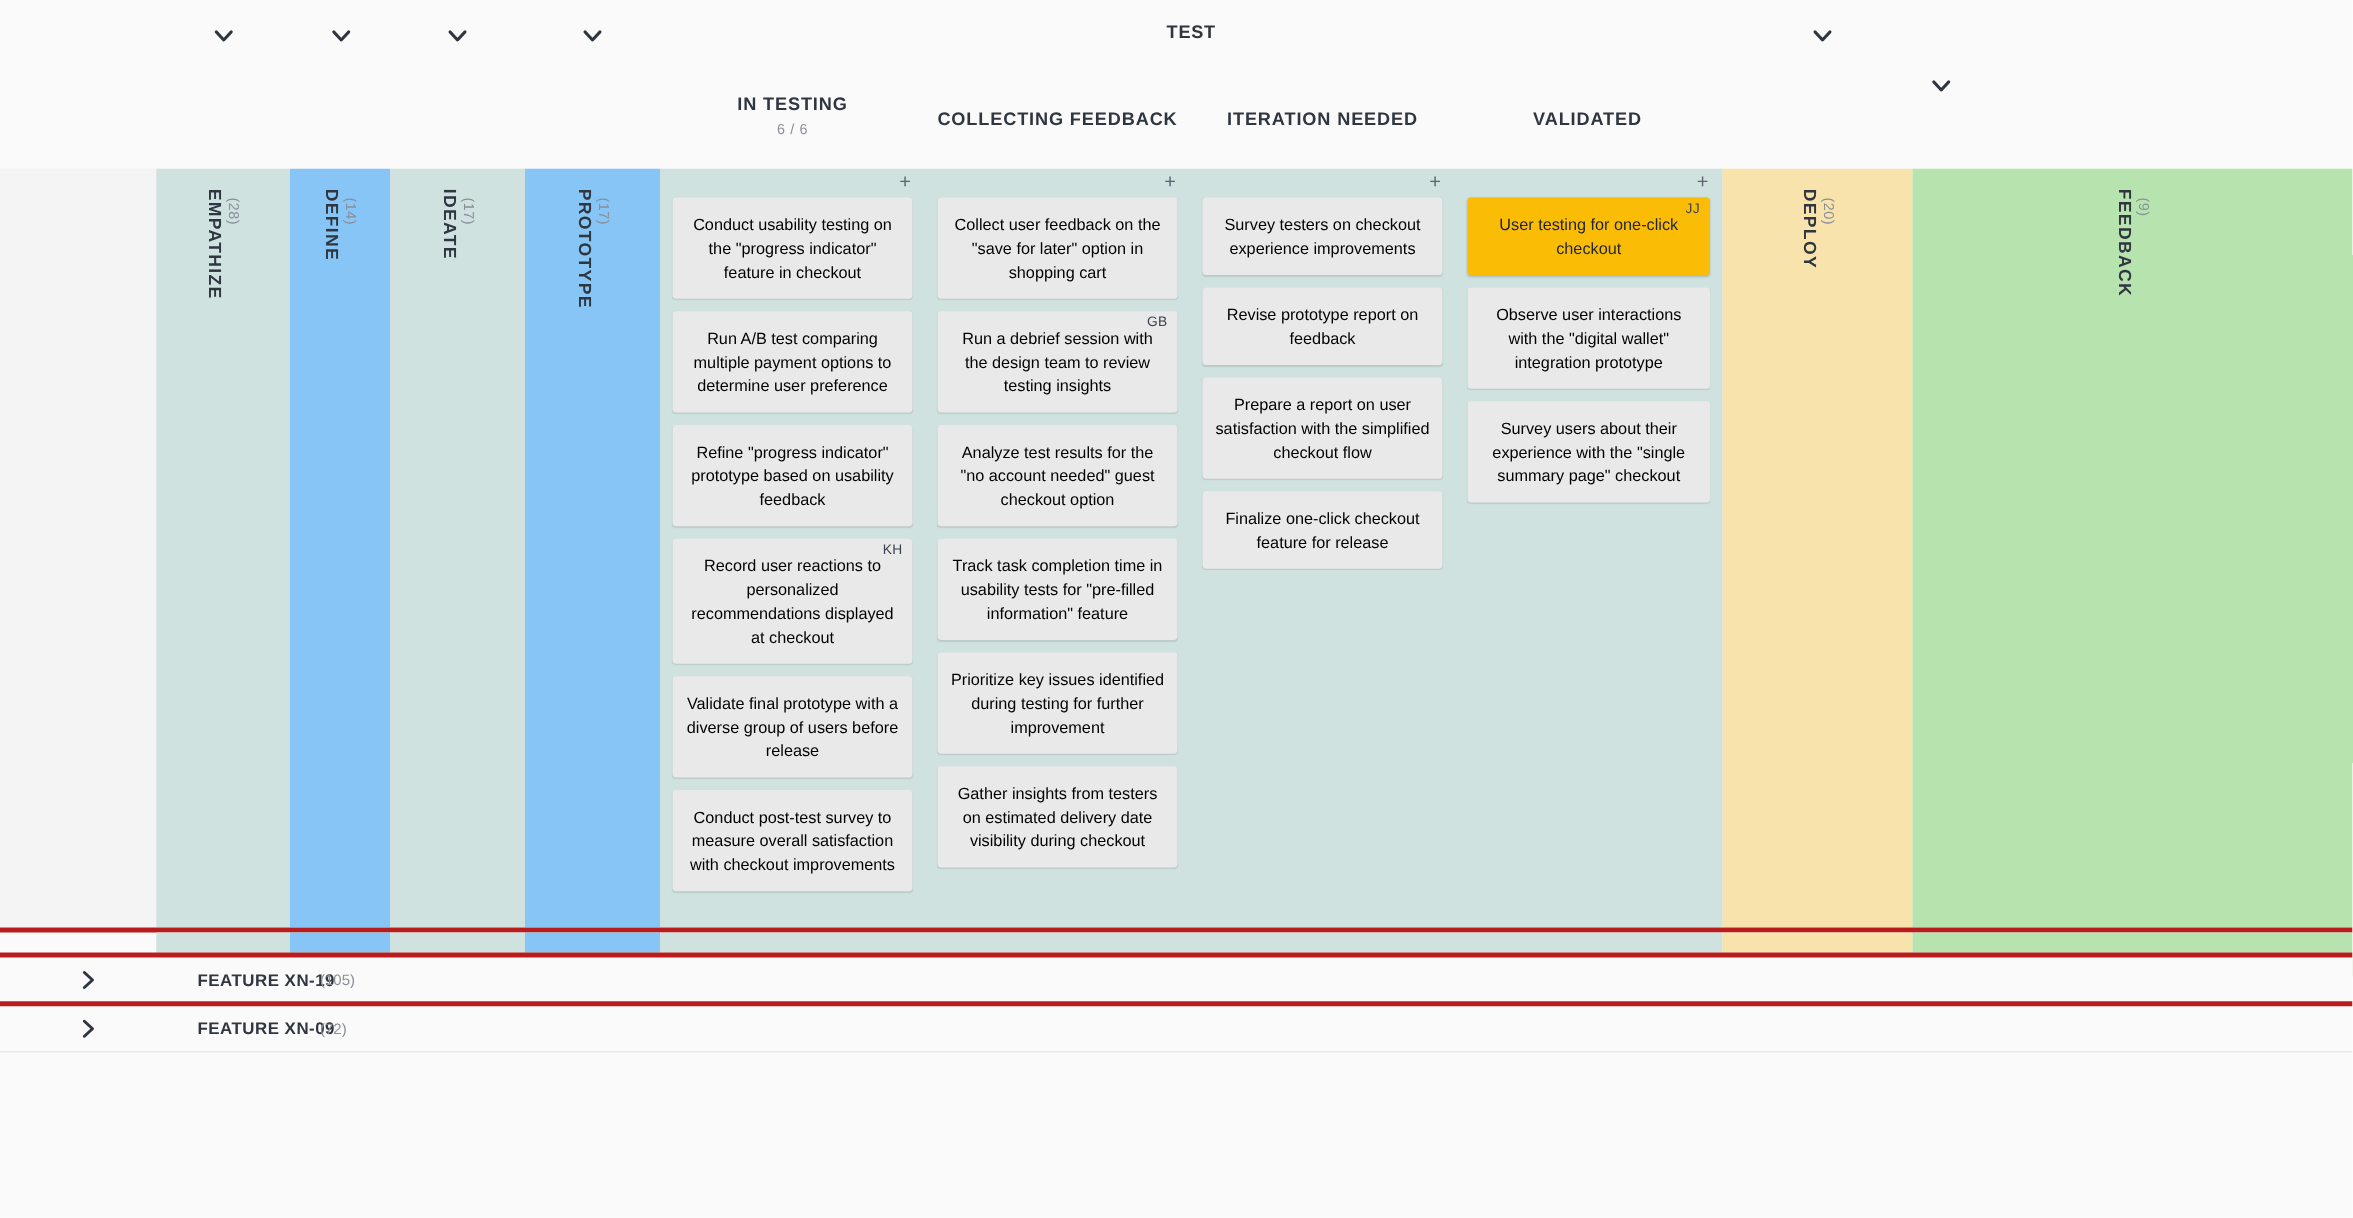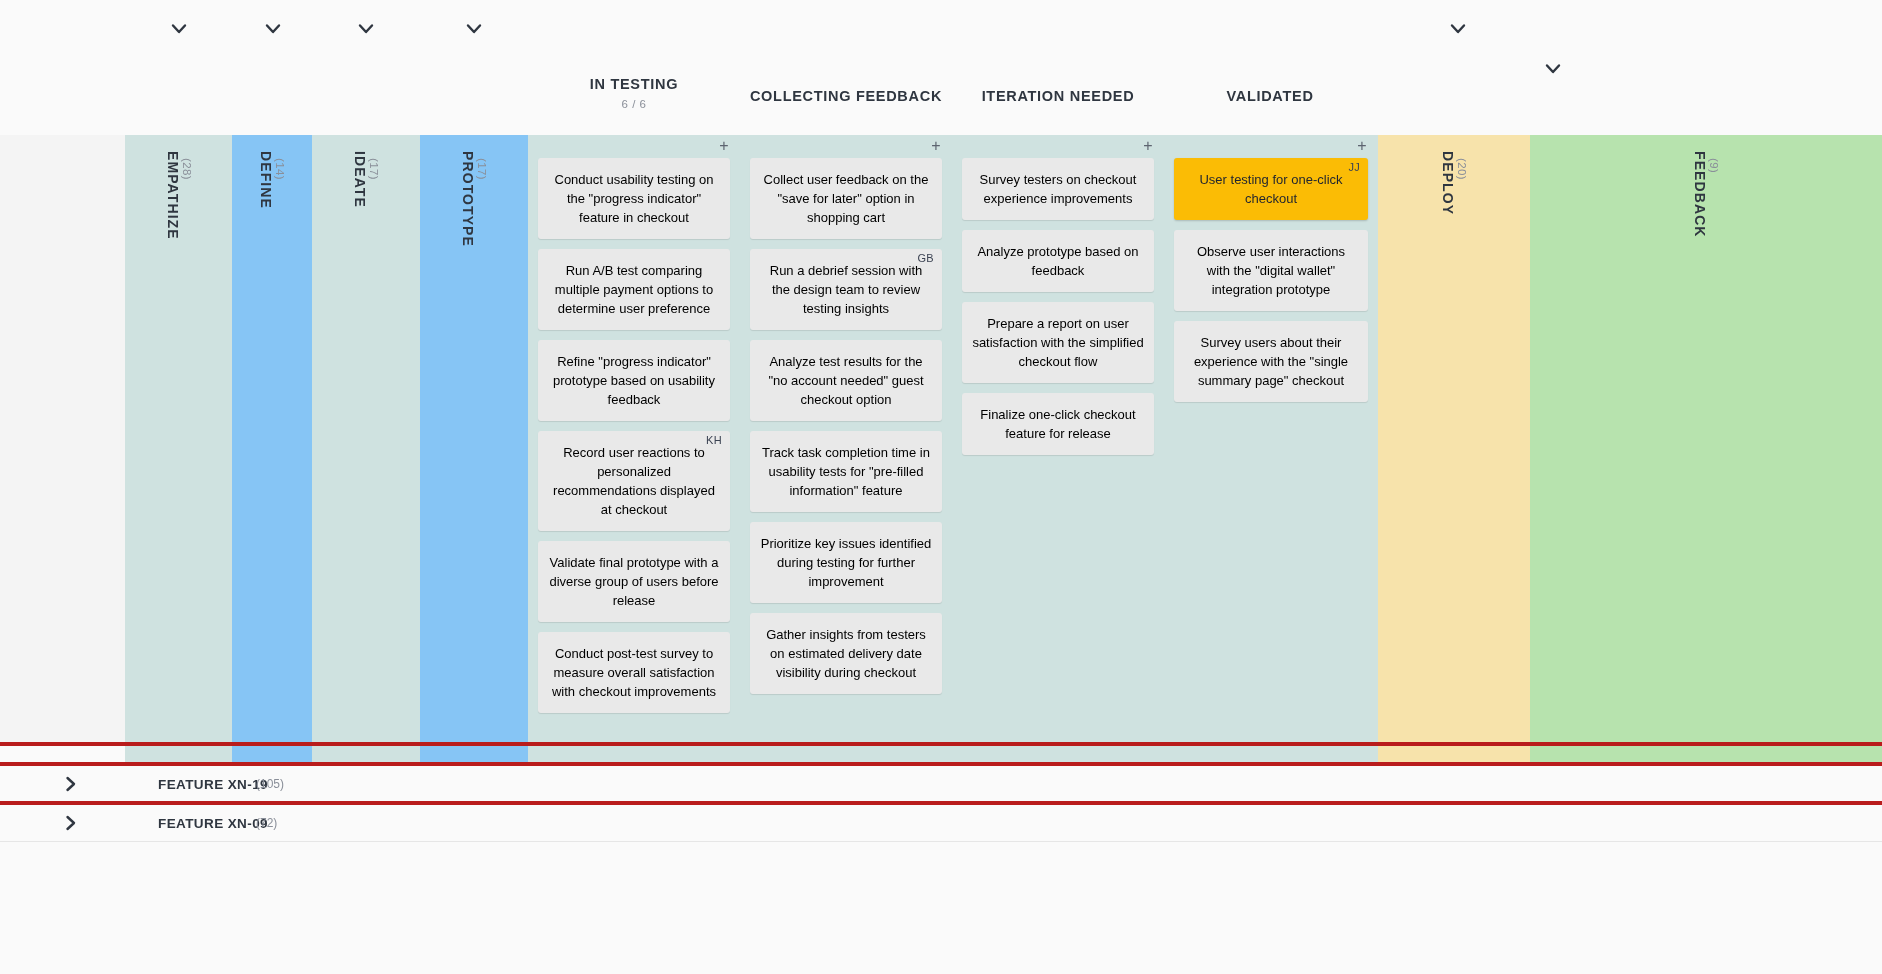--- a/index.html
+++ b/index.html
@@ -168,20 +168,21 @@
       <svg width="16" height="12" viewBox="0 0 16 12">
           <path d="M2 2.5 L8 9 L14 2.5" stroke="#2f3640" stroke-width="2.4" fill="none" stroke-linecap="round" stroke-linejoin="round"></path>
         </svg>
     </div>
     <div class="chev" style="left:1542px; top:58px;">
       <svg width="16" height="12" viewBox="0 0 16 12">
           <path d="M2 2.5 L8 9 L14 2.5" stroke="#2f3640" stroke-width="2.4" fill="none" stroke-linecap="round" stroke-linejoin="round"></path>
         </svg>
     </div>
 
+    <div class="group-title">TEST</div>
   </div>
 
   <div class="subcols">
     <div class="subcol-head" style="left:0px; top:14px;">
       <div class="t">IN TESTING</div>
       <div class="c">6 / 6</div>
     </div>
     <div class="subcol-head" style="left:212px; top:26px;">
       <div class="t">COLLECTING FEEDBACK</div>
     </div>
@@ -275,21 +276,21 @@
 
     <div class="cardcol" style="left:952px;">
       <div class="addbtn">+</div>
       <div class="cards">
         <div class="card short">
           <span class="badge"></span>
           <span class="txt">Survey testers on checkout experience improvements</span>
         </div>
         <div class="card short">
           <span class="badge"></span>
-          <span class="txt">Analyze prototype based on feedback</span>
+          <span class="txt">Revise prototype report on feedback</span>
         </div>
         <div class="card">
           <span class="badge"></span>
           <span class="txt">Prepare a report on user satisfaction with the simplified checkout flow</span>
         </div>
         <div class="card short">
           <span class="badge"></span>
           <span class="txt">Finalize one-click checkout feature for release</span>
         </div>
       </div>

